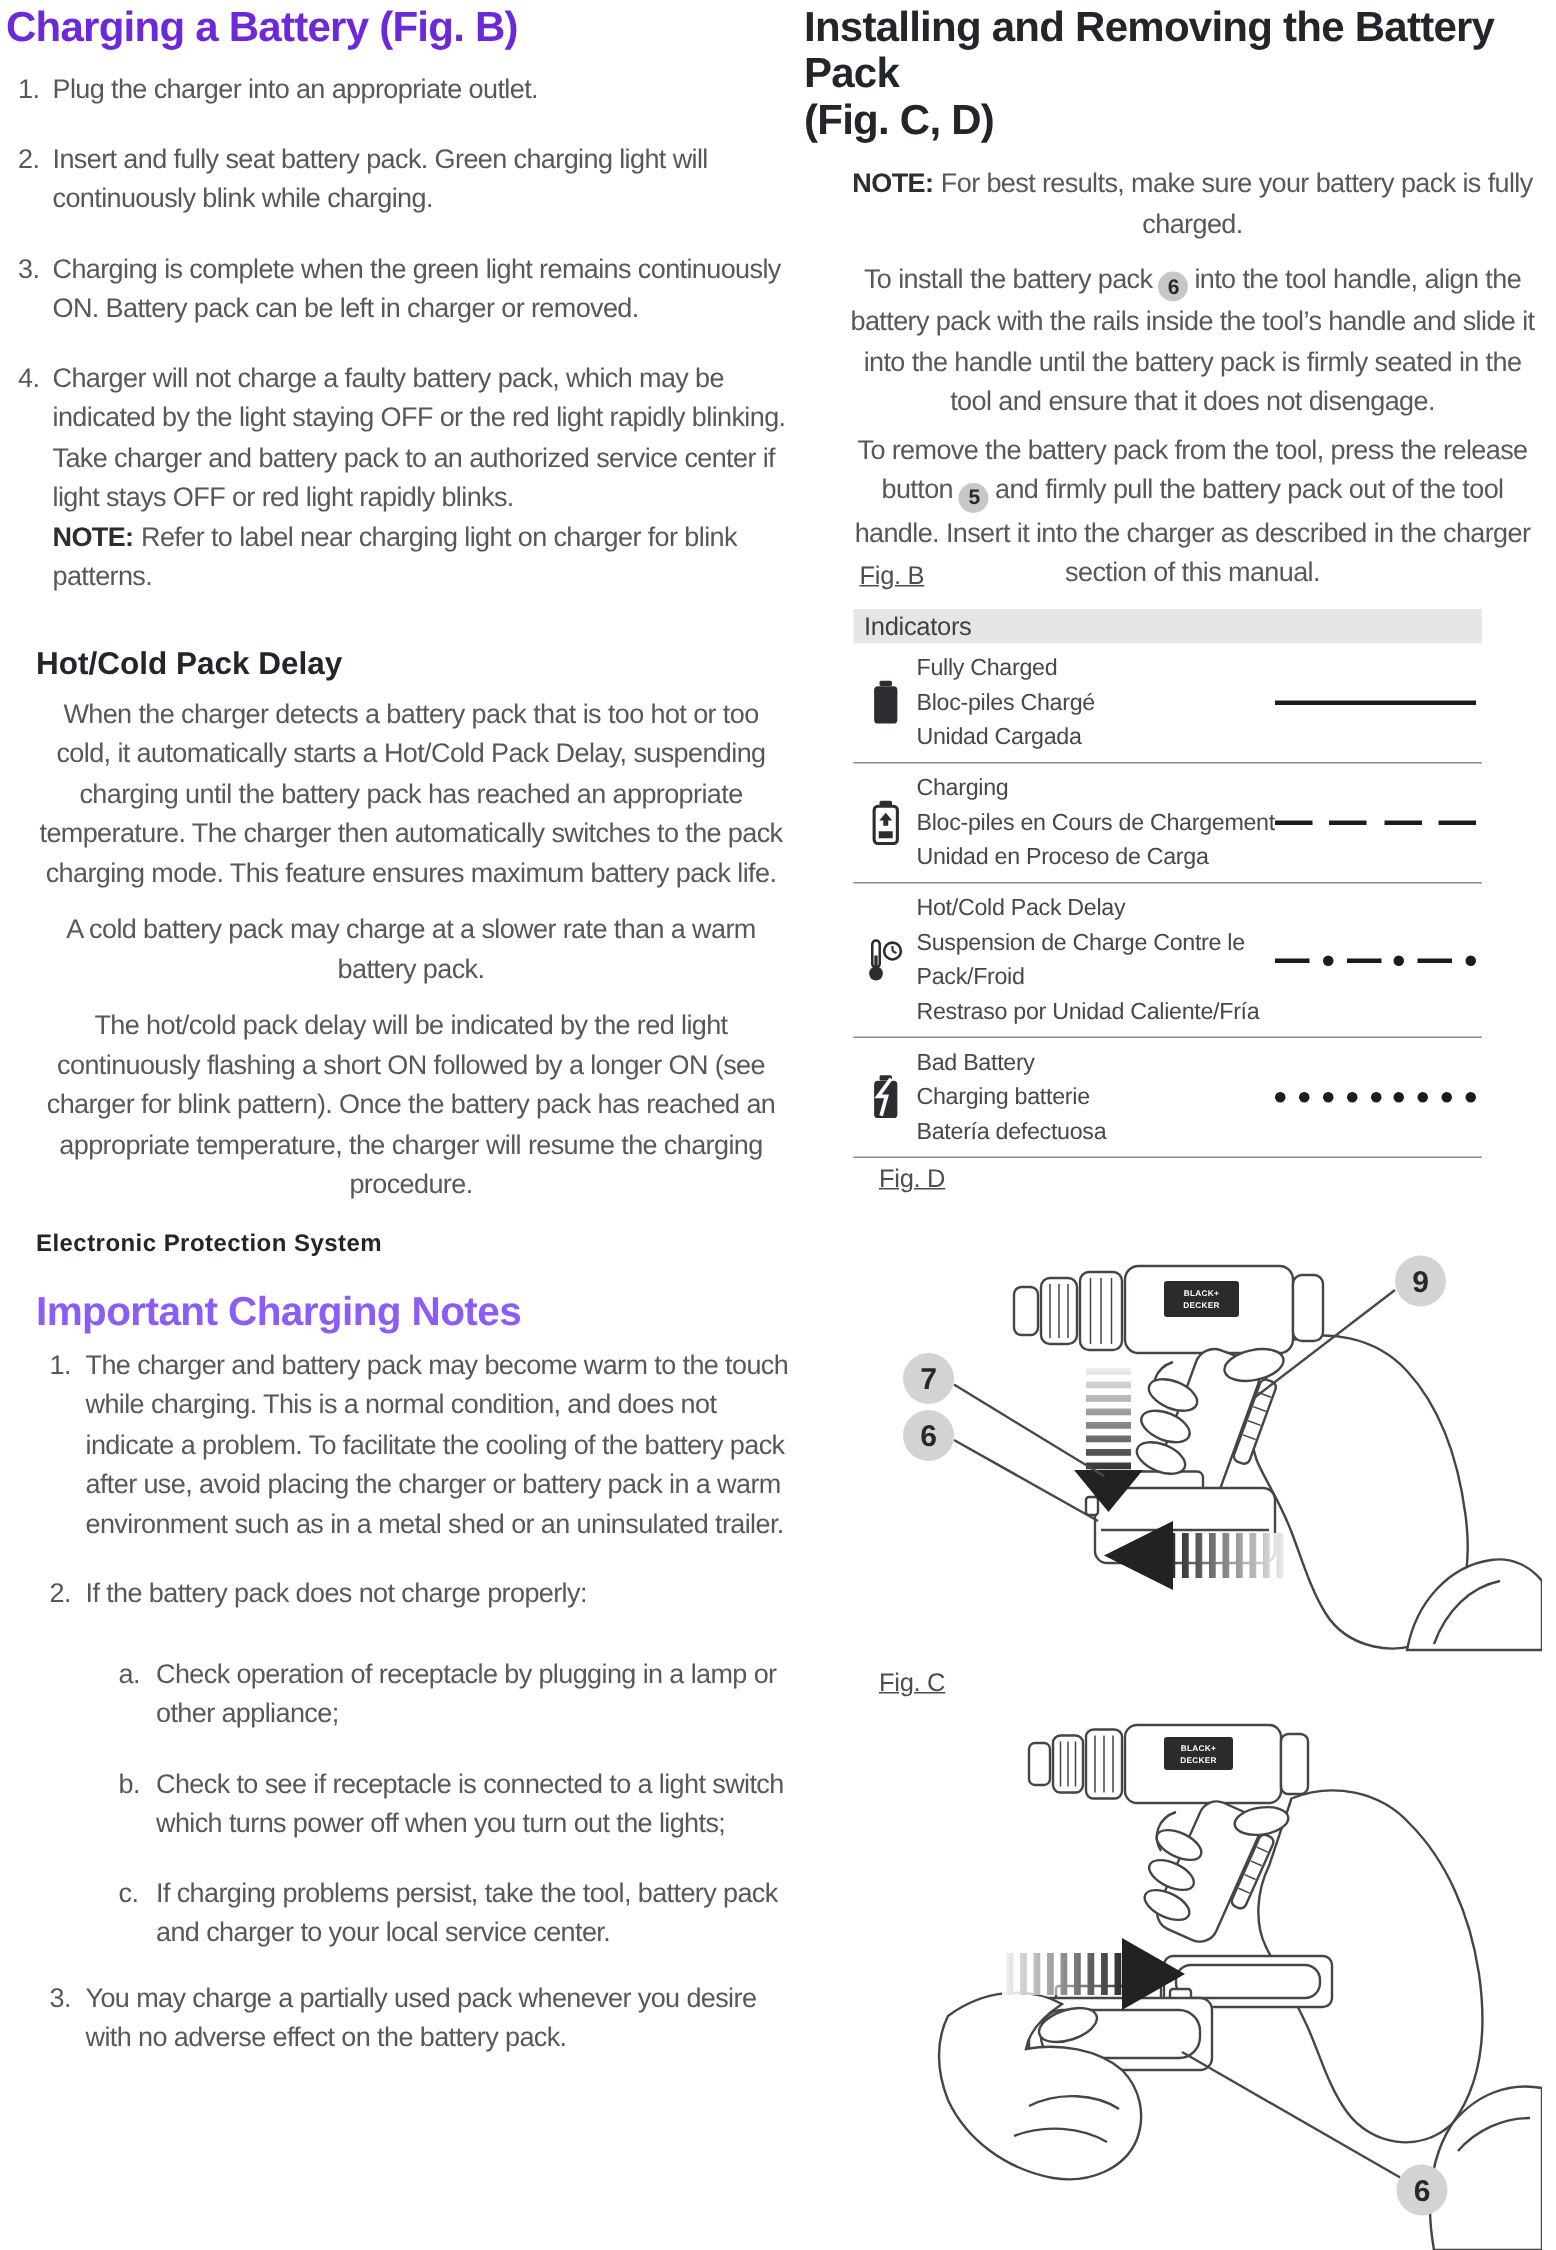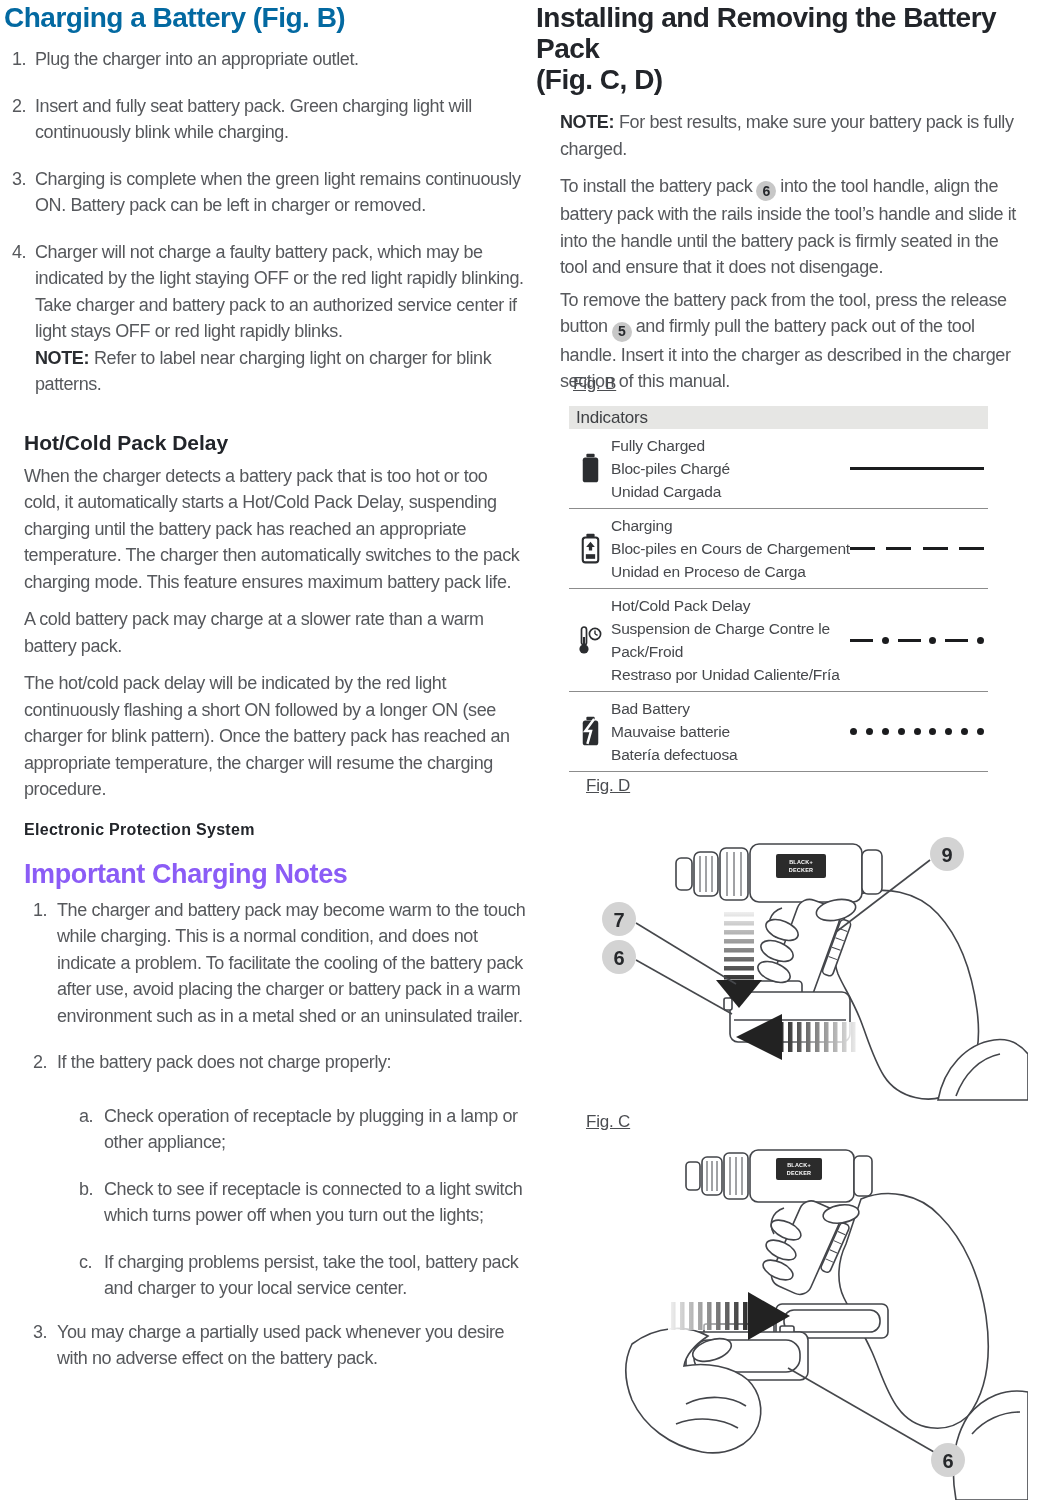--- a/index.html
+++ b/index.html
@@ -1,25 +1,25 @@
 <!DOCTYPE html>
 <html><head>
 <meta charset="utf-8">
 <style>
   html,body{margin:0;padding:0;background:#fff;}
   body{width:1037px;height:1500px;overflow:hidden;font-family:"Liberation Sans",sans-serif;position:relative;}
   .page{position:absolute;inset:0;overflow:hidden;}
   .col-left{position:absolute;left:0;top:2px;width:526px;}
   .col-right{position:absolute;left:536px;top:2px;width:496px;height:1496px;}
-  h1.main{font-size:28px;line-height:31px;font-weight:bold;color:#0369a1;letter-spacing:-0.5px;margin:0 0 13px 4px;}
+  h1.main{font-size:28px;line-height:31px;font-weight:bold;color:#6d28d9;letter-spacing:-0.5px;margin:0 0 13px 4px;}
   h1.icn{font-size:27px;line-height:30px;font-weight:bold;color:#8b5cf6;letter-spacing:-0.4px;margin:16px 0 8px 24px;}
   h2.eps{font-size:16px;line-height:26px;font-weight:bold;color:#22252a;letter-spacing:0.3px;margin:14px 0 8px 24px;}
   h3.sub{font-size:21px;line-height:24px;font-weight:bold;color:#22252a;margin:22px 0 8px 24px;}
   .body{font-size:18px;line-height:26.5px;letter-spacing:-0.4px;color:#56585c;margin:0 0 11px 0;}
-  p.body{margin-left:24px;margin-right:2px;}
+  p.body{margin-left:24px;margin-right:2px;text-align:center;}
   .li{display:flex;margin-bottom:9px;}
   .n{flex:none;}
   .steps .n{margin-left:12px;width:23px;}
   .notes .n{margin-left:33px;width:24px;}
   .subs .n{margin-left:79px;width:25px;}
   .t{flex:1;}
   b.ink{color:#2a2d31;font-weight:bold;margin-right:5px;}
   .rtitle span{display:block;font-size:28px;line-height:31px;font-weight:bold;color:#22252a;letter-spacing:-0.5px;}
   .rtitle{margin:0 0 14px 0;}
   .numchip{display:inline-flex;width:20px;height:20px;border-radius:50%;background:#c7c7c7;color:#26282c;
@@ -199,21 +199,21 @@
       <div class="irow">
         <div class="icell">
           <svg width="23" height="31" viewBox="0 0 22 30">
             <rect x="7" y="0.8" width="8" height="3.4" rx="1" fill="#2b2d30"></rect>
             <rect x="3.5" y="4.4" width="15" height="24" rx="2.5" fill="#2b2d30"></rect>
             <polyline points="14.5,3 6,14.5 11.5,14.5 8,27" fill="none" stroke="#fff" stroke-width="2.4"></polyline>
           </svg>
         </div>
         <div class="lcell">
           <div>Bad Battery</div>
-          <div>Mauvaise batterie</div>
+          <div>Charging batterie</div>
           <div>Batería defectuosa</div>
         </div>
         <div class="pcell" style="display: flex; justify-content: space-between; align-items: center;">
             <span style="width: 7px; height: 7px; background: rgb(27, 28, 30); display: inline-block; border-radius: 4px; flex: 0 0 auto;"></span>
             <span style="width: 7px; height: 7px; background: rgb(27, 28, 30); display: inline-block; border-radius: 4px; flex: 0 0 auto;"></span>
             <span style="width: 7px; height: 7px; background: rgb(27, 28, 30); display: inline-block; border-radius: 4px; flex: 0 0 auto;"></span>
             <span style="width: 7px; height: 7px; background: rgb(27, 28, 30); display: inline-block; border-radius: 4px; flex: 0 0 auto;"></span>
             <span style="width: 7px; height: 7px; background: rgb(27, 28, 30); display: inline-block; border-radius: 4px; flex: 0 0 auto;"></span>
             <span style="width: 7px; height: 7px; background: rgb(27, 28, 30); display: inline-block; border-radius: 4px; flex: 0 0 auto;"></span>
             <span style="width: 7px; height: 7px; background: rgb(27, 28, 30); display: inline-block; border-radius: 4px; flex: 0 0 auto;"></span>

